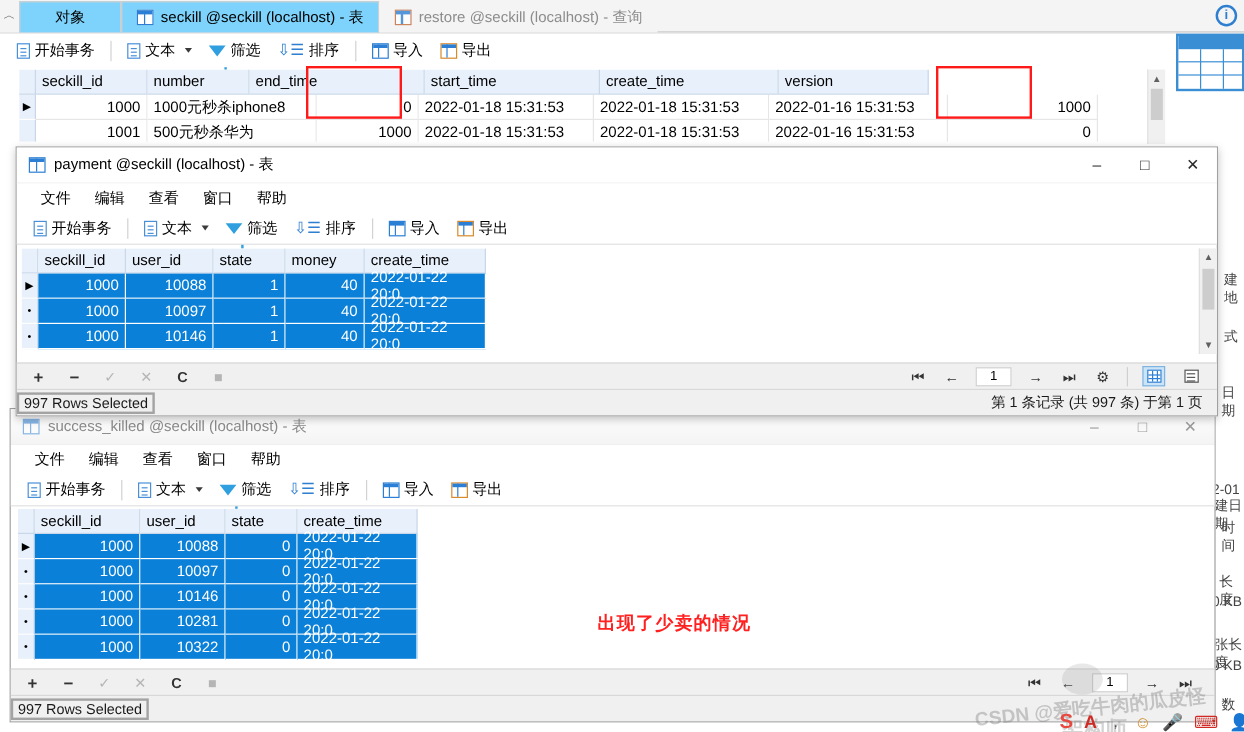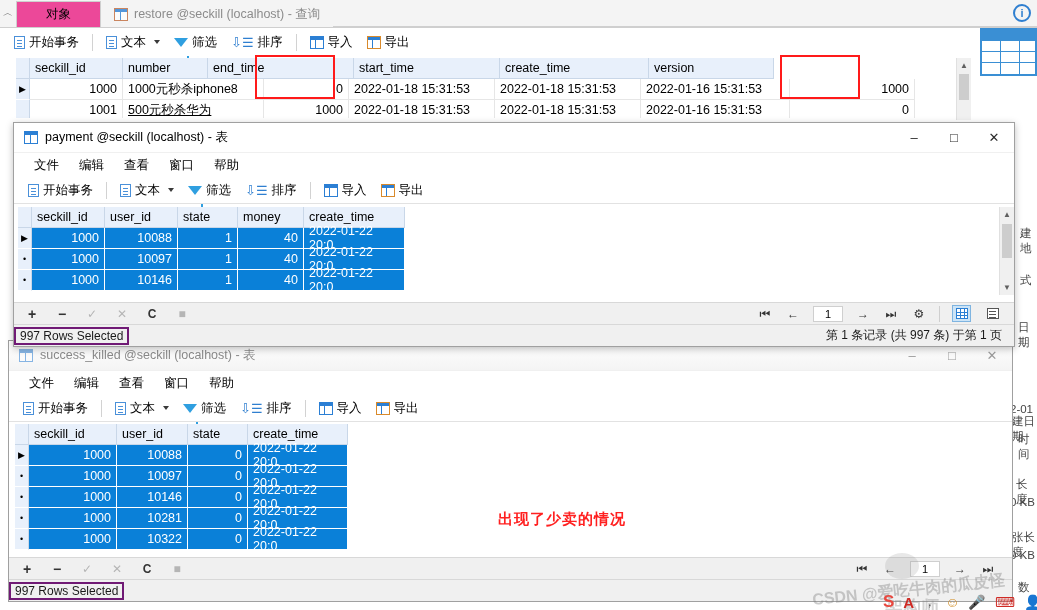--- a/index.html
+++ b/index.html
@@ -80,31 +80,31 @@
   .navbar .nb-btn { font-size:12px; color:#333; width:16px; text-align:center; }
   .navbar .nb-btn.dim { color:#b5b5b5; }
   .navbar .pagebox { background:#fff; border:1px solid #cfcfcf; min-width:30px; height:16px;
      display:flex; align-items:center; justify-content:center; font-size:11px; }
   .statusbar {
     height: 22px; background:#f0f0f0; border-top:1px solid #d8d8d8;
     display:flex; align-items:center; font-size:12px; color:#1a1a1a;
   }
   .statusbar .sb-left { padding-left:4px; }
   .statusbar .sb-right { margin-left:auto; padding-right:12px; }
-  .redbox { border:2px solid #701a75; padding:0 4px; display:inline-block; }
+  .redbox { border:2px solid #a3a3a3; padding:0 4px; display:inline-block; }
   .redbox-abs { position:absolute; border:2.5px solid #ff1a1a; pointer-events:none; }
 
   
   #bg-win { position:absolute; left:0; top:0; width:1037px; height:610px; background:#fff; }
   .tabstrip { height:28px; display:flex; align-items:flex-end; background:#f4f4f4; border-bottom:1px solid #cfcfcf; }
   .tab {
     height:26px; display:flex; align-items:center; gap:6px; padding:0 12px;
     font-size:12.5px; border:1px solid transparent; border-bottom:none; background:#f4f4f4; color:#333;
   }
-  .tab.active { background:#ec4899; border-color:#cfcfcf; color:#000; }
+  .tab.active { background:#7dd3fc; border-color:#cfcfcf; color:#000; }
   .tab.inactive { color:#8c8c8c; }
   .scroll-up-btn { width:16px; height:28px; display:flex; align-items:center; justify-content:center;
       font-size:10px; color:#555; background:#f4f4f4; }
 
   .vscroll { position:absolute; width:15px; background:#f0f0f0; border-left:1px solid #e0e0e0; }
   .vscroll .arrow { height:15px; display:flex; align-items:center; justify-content:center; font-size:8px; color:#606060; }
   .vscroll .thumb { position:absolute; left:2px; right:2px; background:#cdcdcd; }
 
   .side-panel { position:absolute; font-size:11.5px; color:#444; }
 
@@ -126,20 +126,24 @@
 <body>
 
 <div id="root">
 
   <div id="bg-win">
 
     <div class="tabstrip" style="padding-left:0;">
       <div class="scroll-up-btn">︿</div>
       <div class="tab active" style="min-width:85px;justify-content:center;">
         <span>对象</span>
+      </div>
+      <div class="tab active">
+        <span class="ic ic-grid hdr"></span>
+        <span>seckill @seckill (localhost) - 表</span>
       </div>
       <div class="tab inactive">
         <span class="ic ic-grid hdr" style="border-color:#c06a3a;opacity:.8;"></span>
         <span>restore @seckill (localhost) - 查询</span>
       </div>
       <div style="flex:1;background:#f4f4f4;height:28px;border-bottom:1px solid #cfcfcf;"></div>
     </div>
 
     <div style="position:absolute;right:6px;top:4px;width:18px;height:18px;border:2px solid #2f7fd0;border-radius:50%;
                 color:#2f7fd0;font-size:11px;font-weight:700;display:flex;align-items:center;justify-content:center;">i</div>
@@ -191,21 +195,21 @@
           <div class="cell" style="width:141px;">1000元秒杀iphone8</div>
           <div class="cell num" style="width:85px;">0</div>
           <div class="cell" style="width:146px;">2022-01-18 15:31:53</div>
           <div class="cell" style="width:146px;">2022-01-18 15:31:53</div>
           <div class="cell" style="width:149px;">2022-01-16 15:31:53</div>
           <div class="cell num" style="width:125px;">1000</div>
         </div>
         <div class="grid-row row-plain">
           <div class="gutter"></div>
           <div class="cell num" style="width:93px;">1001</div>
-          <div class="cell" style="width:141px;text-decoration:underline;">500元秒杀华为</div>
+          <div class="cell" style="width:141px;">500元秒杀华为</div>
           <div class="cell num" style="width:85px;">1000</div>
           <div class="cell" style="width:146px;">2022-01-18 15:31:53</div>
           <div class="cell" style="width:146px;">2022-01-18 15:31:53</div>
           <div class="cell" style="width:149px;">2022-01-16 15:31:53</div>
           <div class="cell num" style="width:125px;">0</div>
         </div>
       </div>
     </div>
 
     <div class="vscroll" style="left:956px;top:58px;height:62px;">

